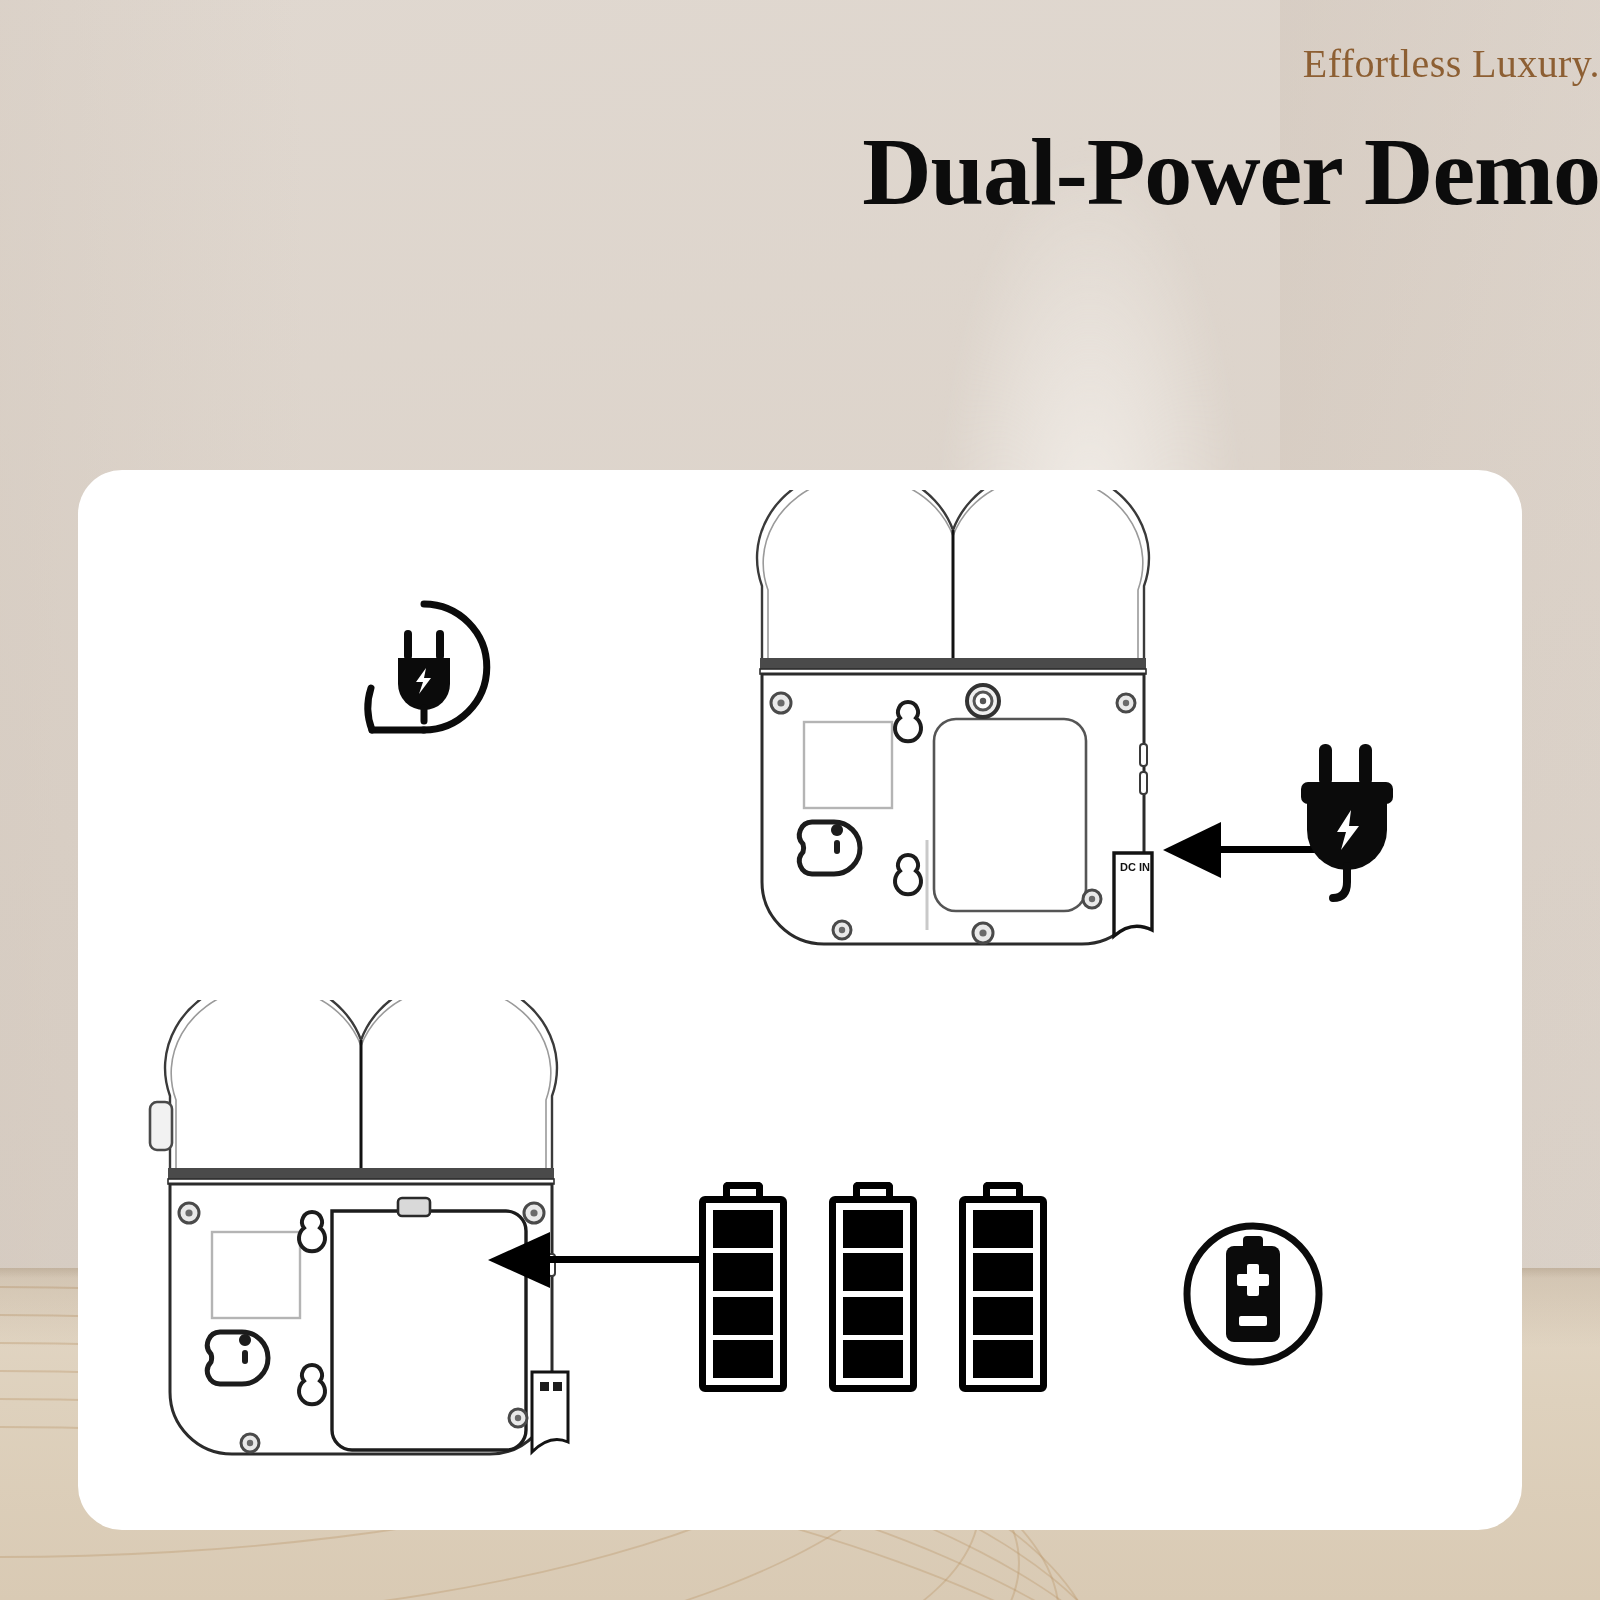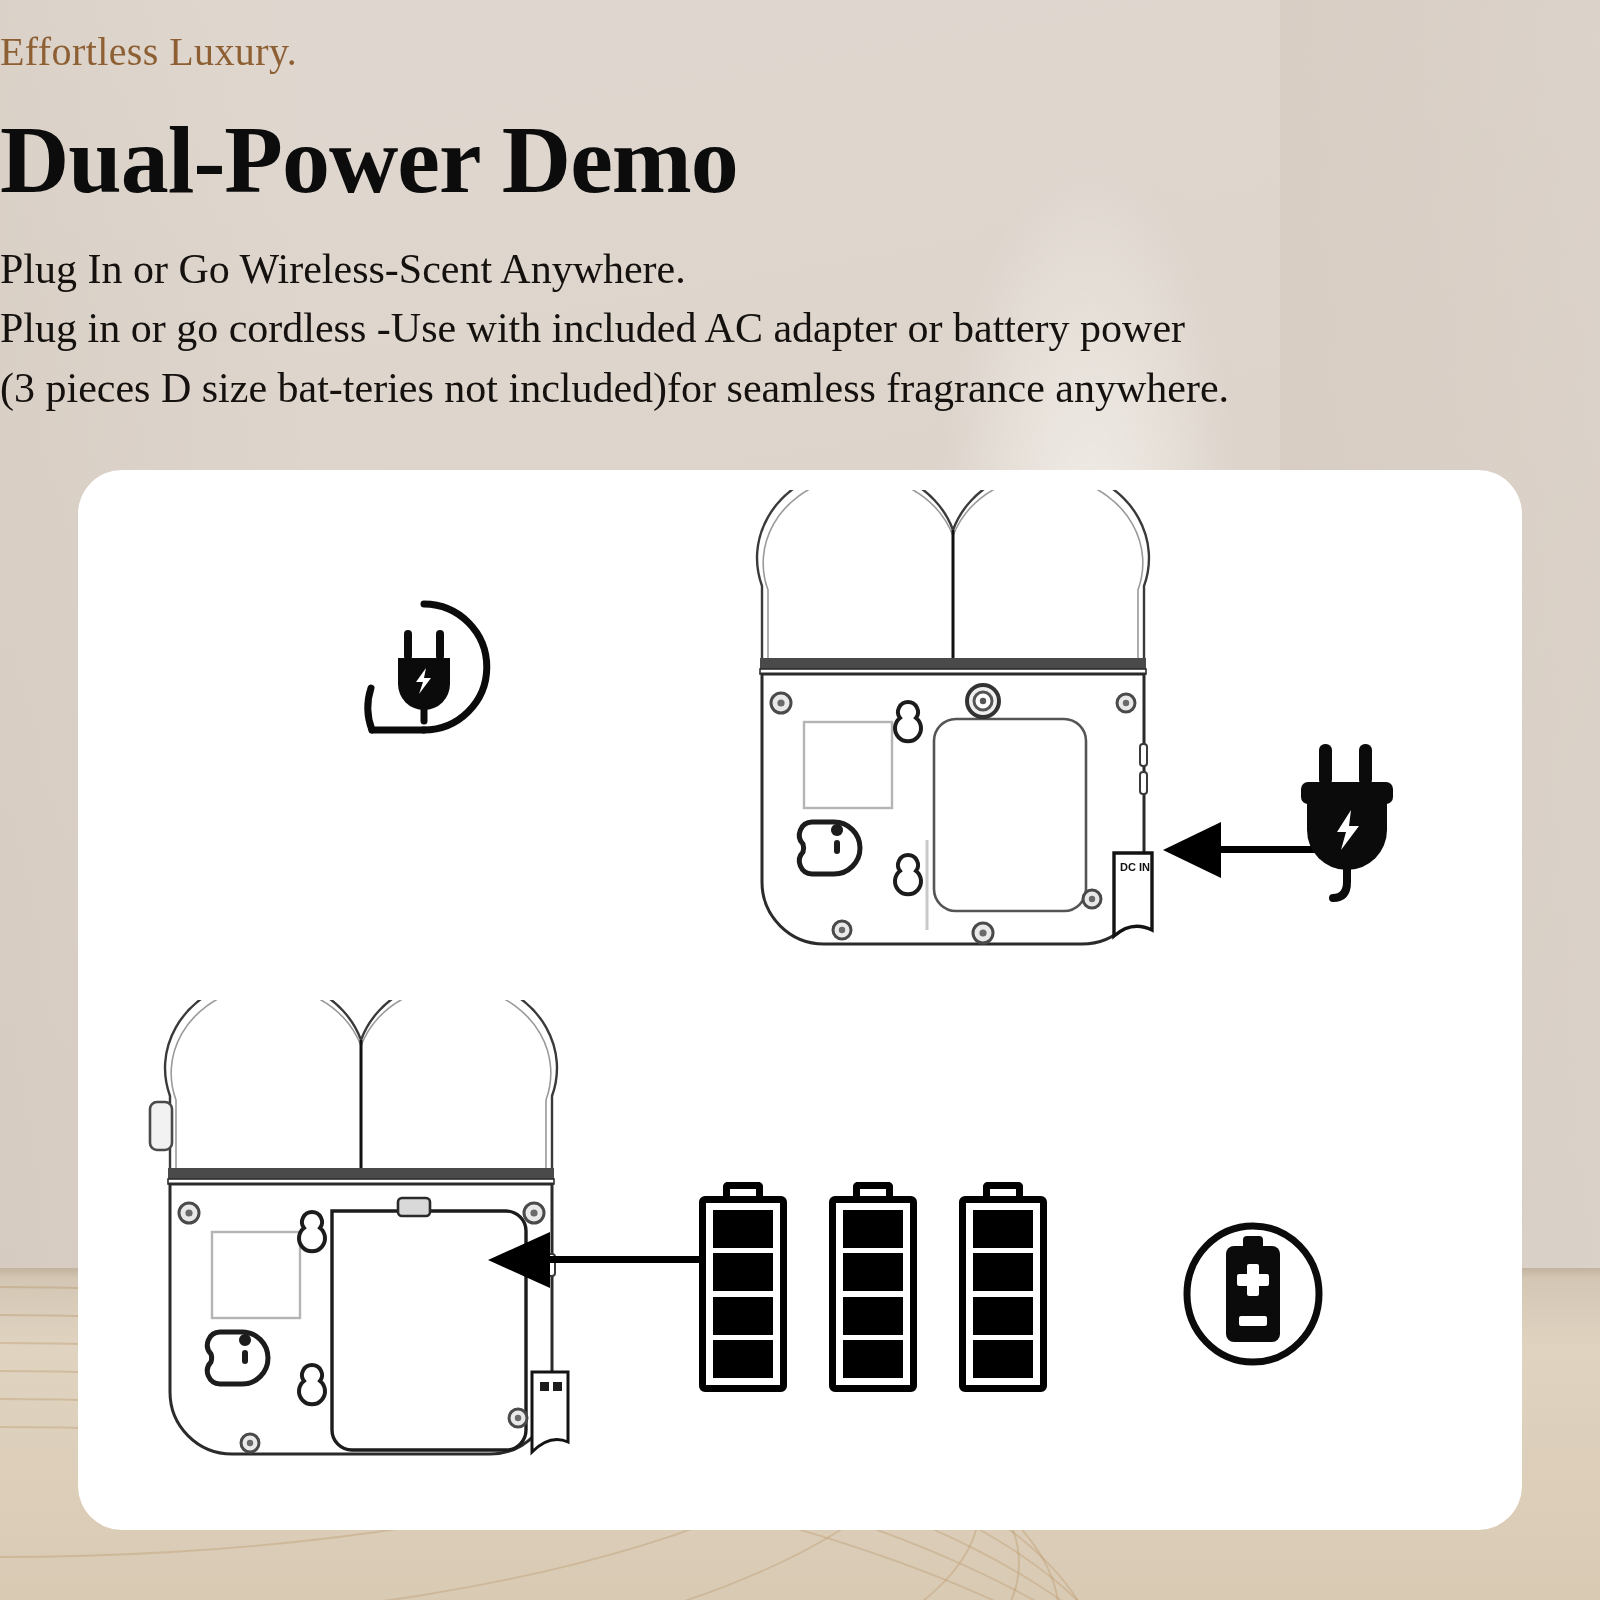--- a/index.html
+++ b/index.html
@@ -63,22 +63,22 @@
   }
   #bg-table-shadow {
     position: absolute;
     left: 0; top: 1268px; width: 1600px; height: 80px;
     background: linear-gradient(180deg, rgba(120,96,72,0.16), rgba(120,96,72,0));
   }
 
   
   #header {
     position: absolute;
-    left: 0; top: 0; width: 1600px;
-    text-align: left;
+    left: 0; top: 12px; width: 1600px;
+    text-align: right;
     z-index: 5;
   }
   #eyebrow {
     font-size: 40px;
     color: #8d5f33;
     letter-spacing: 0.4px;
     margin-top: 32px;
     line-height: 1.0;
   }
   #headline {
@@ -163,25 +163,20 @@
     <div class="grain" style="left:-910px; top:-200px; width:1820px; height:560px;"></div>
     <div class="grain" style="left:-940px; top:-170px; width:1880px; height:598px;"></div>
   </div>
   <div id="bg-table-edge"></div>
   <div id="bg-table-shadow"></div>
 </div>
 
 <div id="header">
   <div id="eyebrow">Effortless Luxury.</div>
   <h1 id="headline">Dual-Power Demo</h1>
-  <div id="sub-lines">
-    <span class="sl">Plug In or Go Wireless-Scent Anywhere.</span>
-    <span class="sl">Plug in or go cordless -Use with included AC adapter or battery power</span>
-    <span class="sl">(3 pieces D size bat-teries not included)for seamless fragrance anywhere.</span>
-  </div>
 </div>
 
 <div id="card">
 
   <div class="abs" style="left:272px; top:122px; width:150px; height:152px;">
     <svg viewBox="0 0 150 152" width="150" height="152">
 
       <path d="M 74 12
                A 63 63 0 1 1 73.5 138" fill="none" stroke="#0b0b0b" stroke-width="7" stroke-linecap="round"></path>
       <path d="M 74 138 L 22 138" fill="none" stroke="#0b0b0b" stroke-width="7" stroke-linecap="round"></path>

